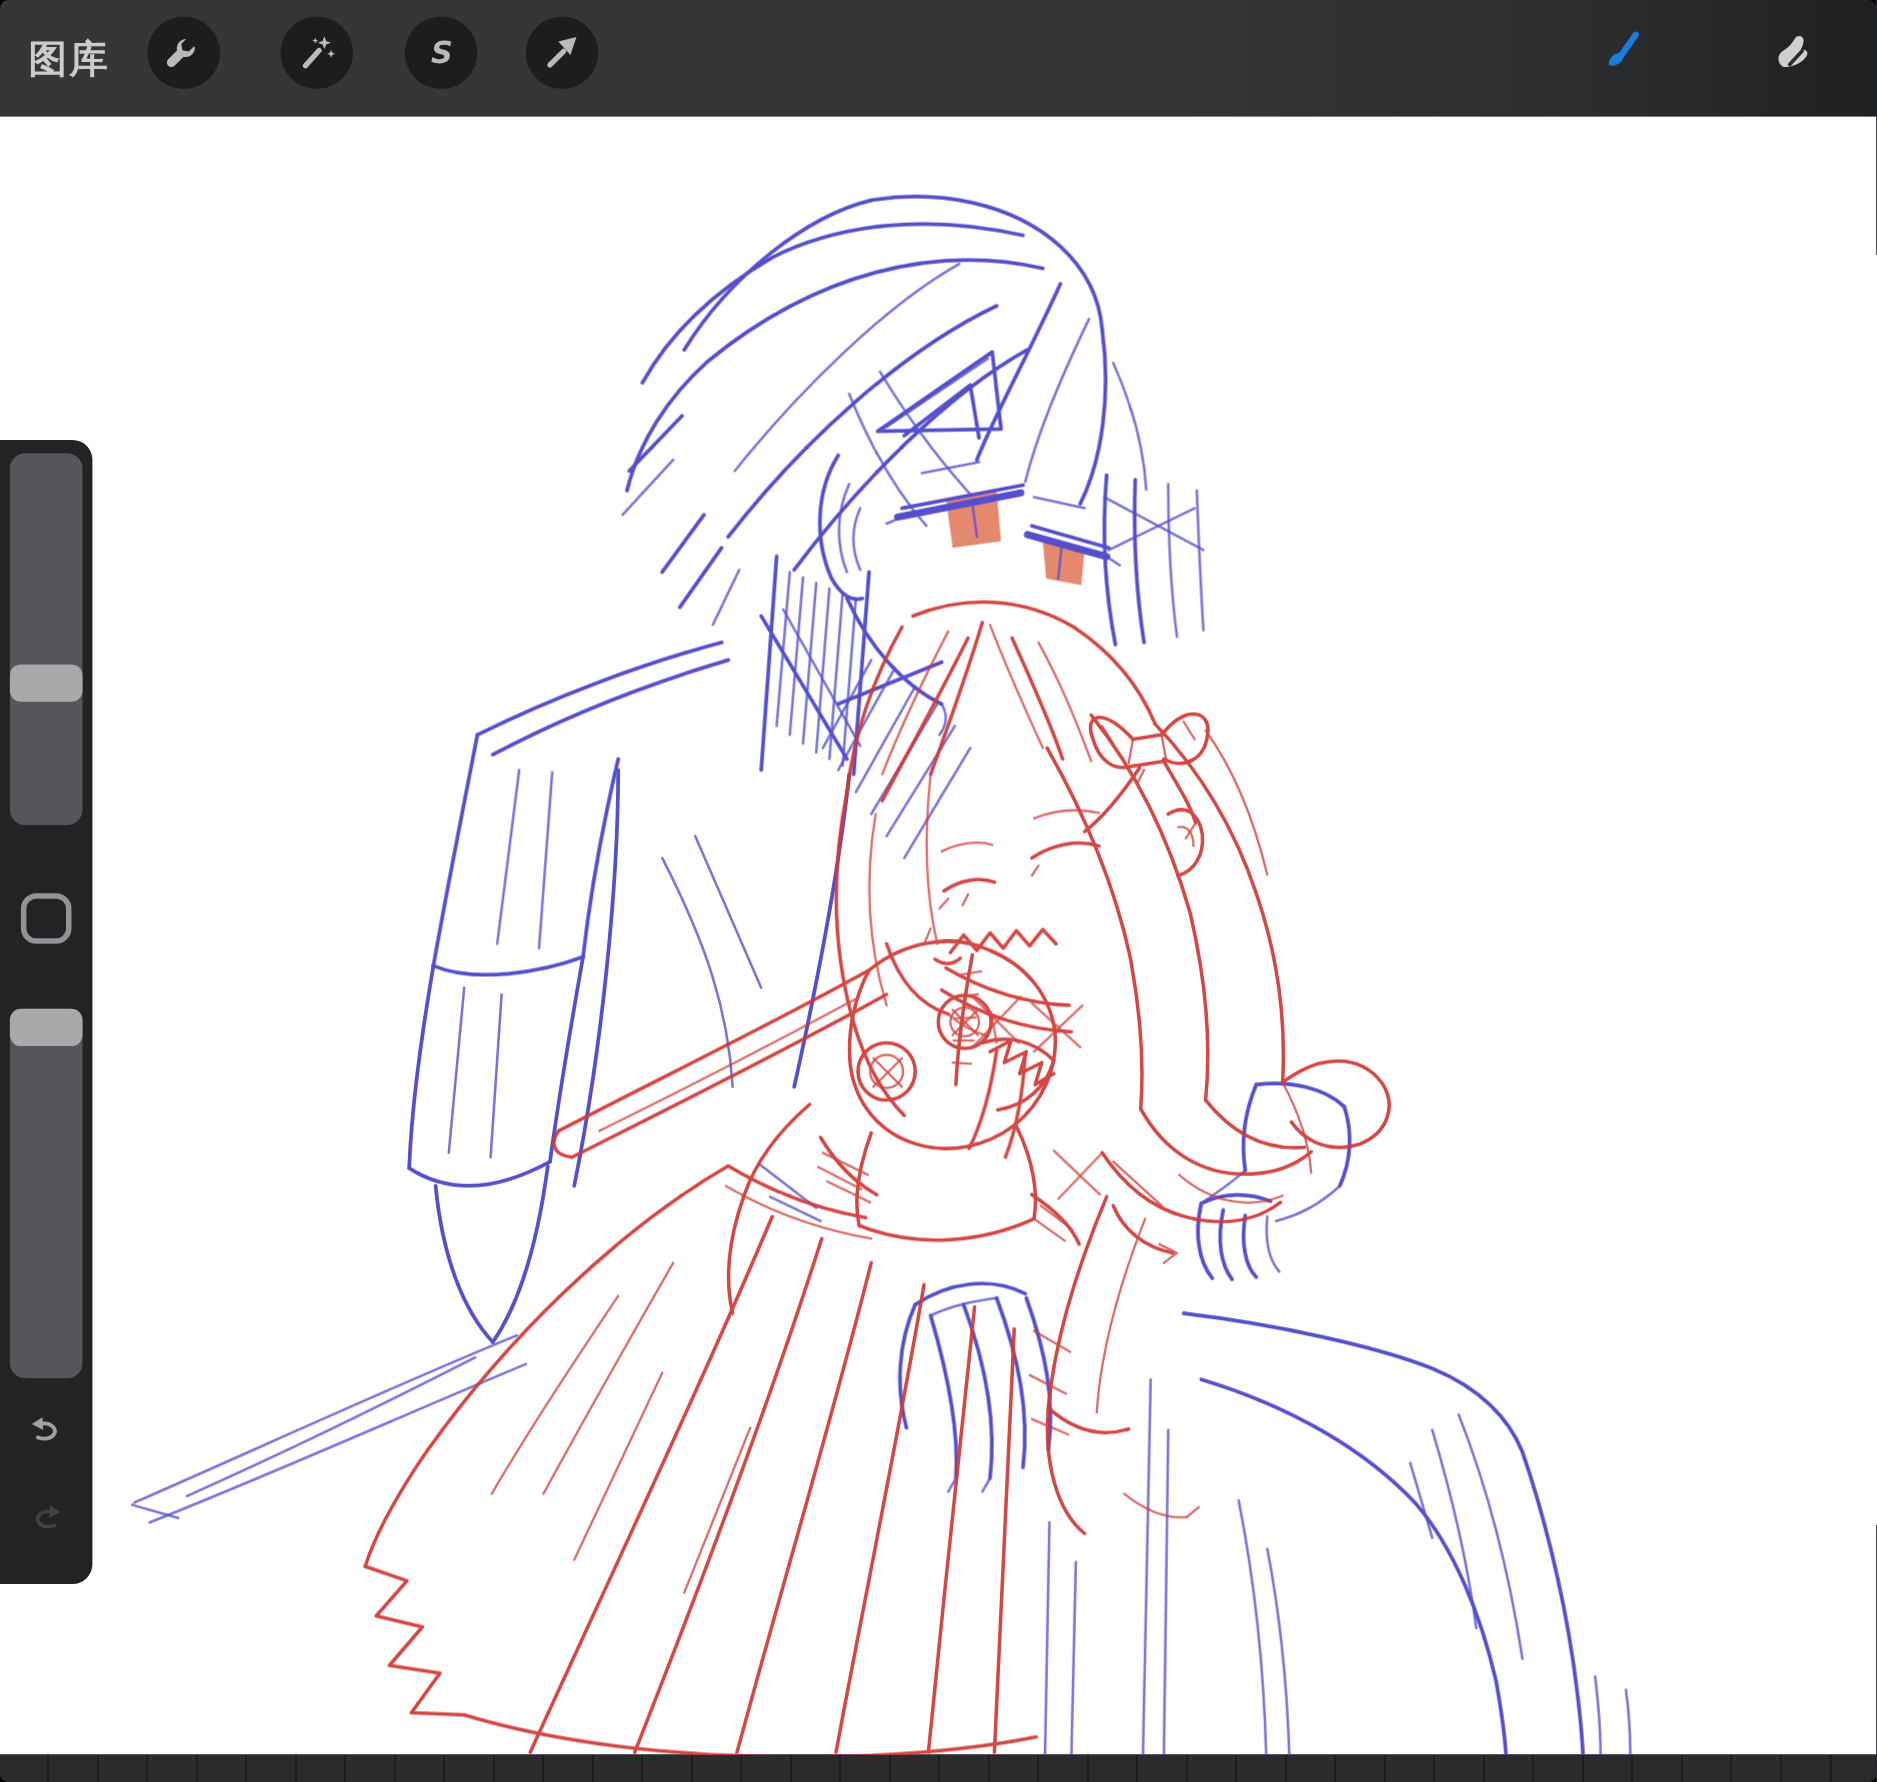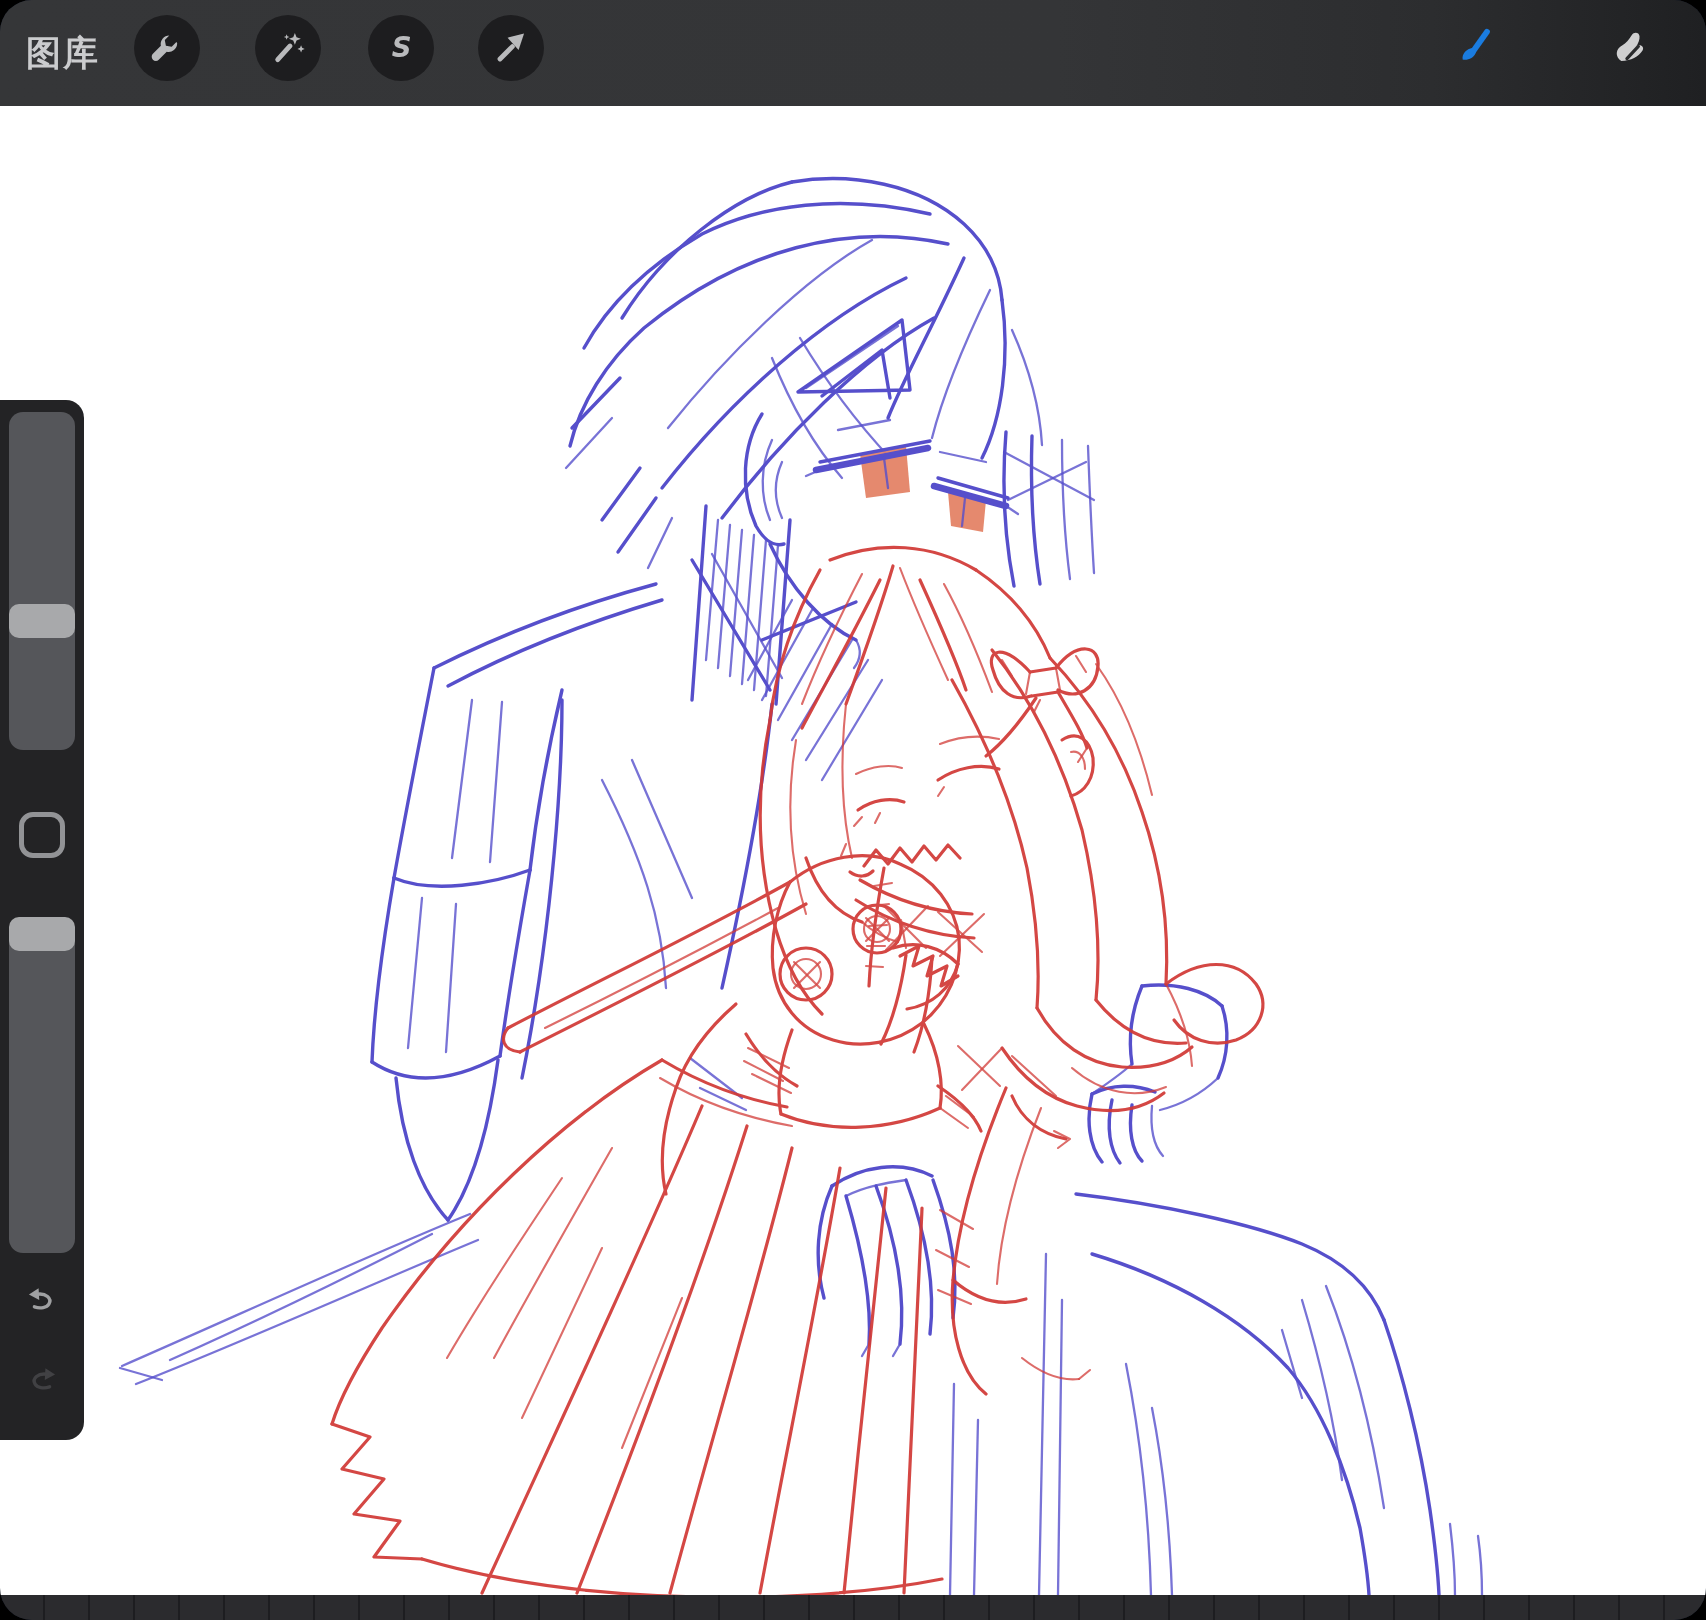--- a/index.html
+++ b/index.html
@@ -1,16 +1,16 @@
 <!DOCTYPE html>
 <html style="--icon: #b9babc; --accent: #1a7ce0; --blue: #4a42c8; --red: #d13a36; --eye: #e2795a; --canvas-bg: #ffffff;"><head>
 <meta charset="utf-8">
 <style>
   html,body{margin:0;padding:0;background:#000;}
-  .screen{position:relative;width:1706px;height:1620px;background:#0f172a;border-radius:32px;overflow:hidden;
+  .screen{position:relative;width:1706px;height:1620px;background:#0f172a;border-radius:8px;overflow:hidden;
           font-family:"Liberation Sans","DejaVu Sans",sans-serif;}
   
   .toolbar{position:absolute;left:0;top:0;width:1706px;height:106px;
            background:linear-gradient(to right,#353638 0%,#343537 62%,#2c2d2f 84%,#1f2022 100%);}
   .gallery{position:absolute;left:26px;top:0;height:106px;display:flex;align-items:center;
            color:#cbccce;font-size:35px;font-weight:600;letter-spacing:2px;cursor:pointer;}
   .tbtn{position:absolute;top:15px;width:66px;height:66px;border-radius:50%;background:#1d1d1f;
         display:flex;align-items:center;justify-content:center;cursor:pointer;}
   .tbtn svg{width:44px;height:44px;color:var(--icon,#b9babc);}
   .flatbtn{position:absolute;top:15px;width:66px;height:66px;display:flex;align-items:center;justify-content:center;cursor:pointer;}

